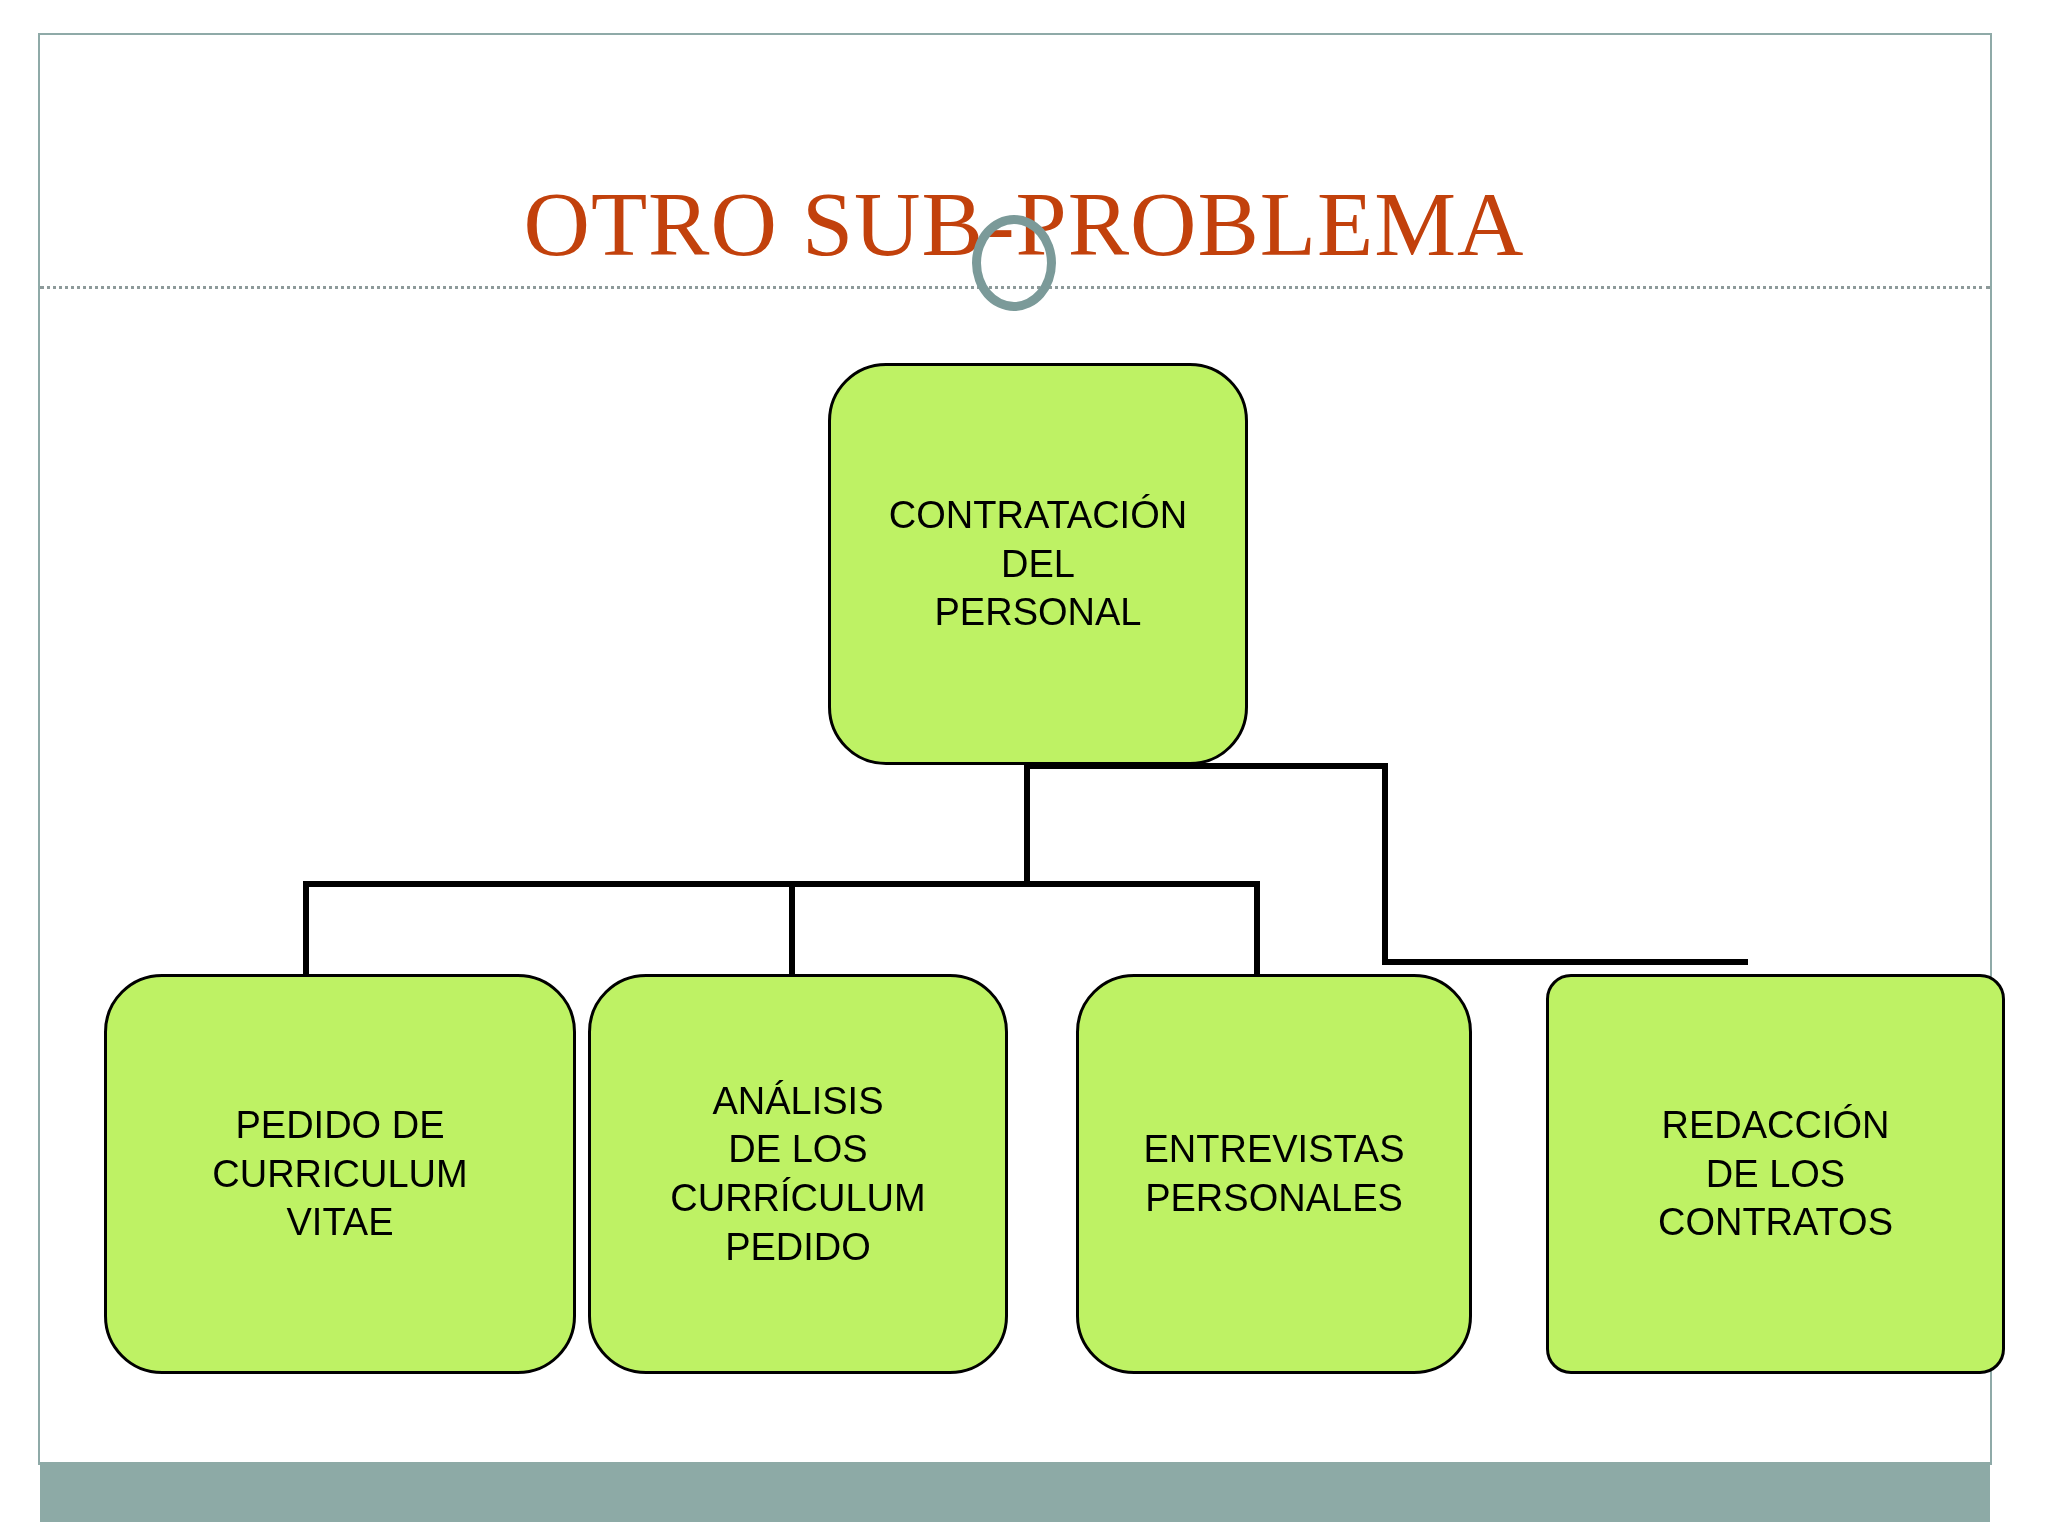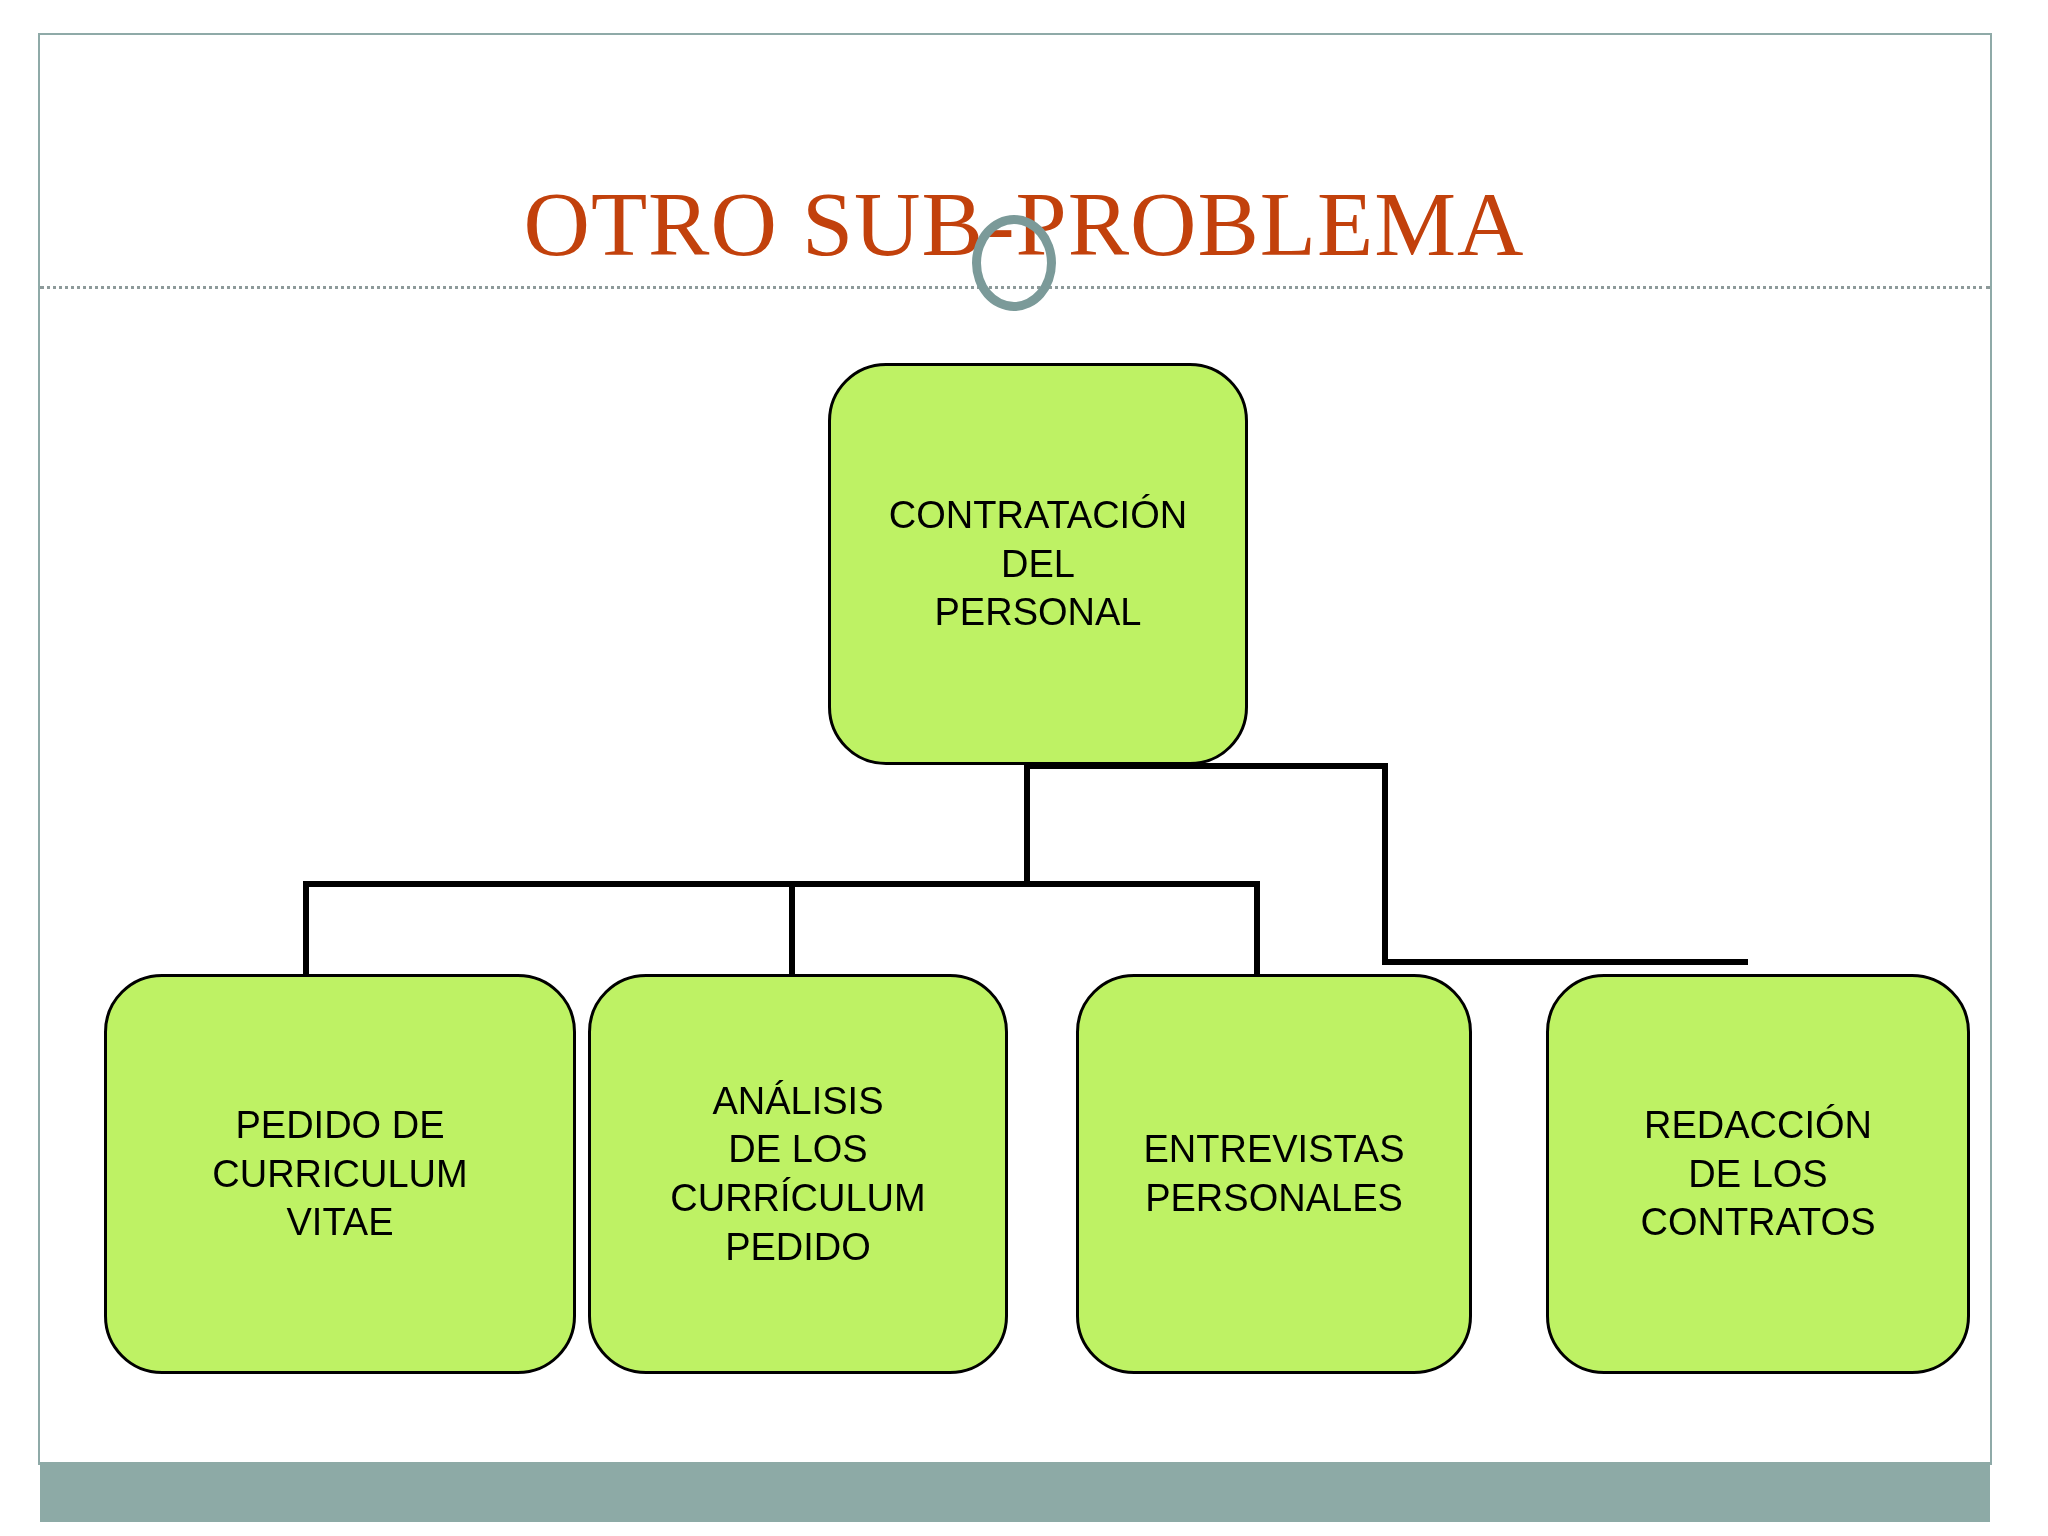--- a/index.html
+++ b/index.html
@@ -98,21 +98,21 @@
     line-height: 1.28;
     text-align: center;
     white-space: pre-line;
     padding: 0 14px;
   }
 
   #node-root   { left: 828px;  top: 363px;  width: 420px; height: 402px; }
   #node-c1     { left: 104px;  top: 974px;  width: 472px; height: 400px; }
   #node-c2     { left: 588px;  top: 974px;  width: 420px; height: 400px; }
   #node-c3     { left: 1076px; top: 974px;  width: 396px; height: 400px; }
-  #node-c4     { left: 1546px; top: 974px;  width: 424px; height: 400px; }
+  #node-c4     { left: 1546px; top: 974px;  width: 459px; height: 400px; border-radius: 25px; }
 
   #node-c3 .node-label,
   #node-c1 .node-label { font-size: 38px; }
 
   
   .ln { position: absolute; background: #000000; }
   
   #ln-stem       { left: 1024px; top: 763px;  width: 6px;  height: 124px; }
   
   #ln-top-right  { left: 1024px; top: 763px;  width: 364px; height: 6px; }

